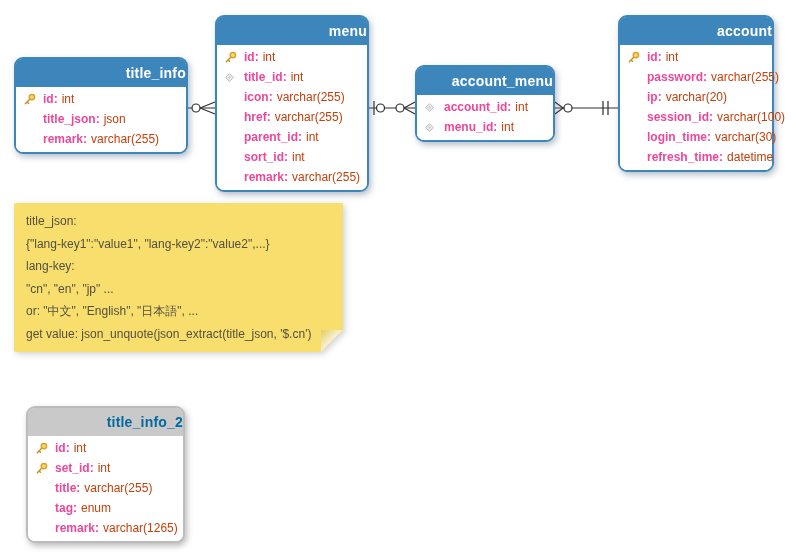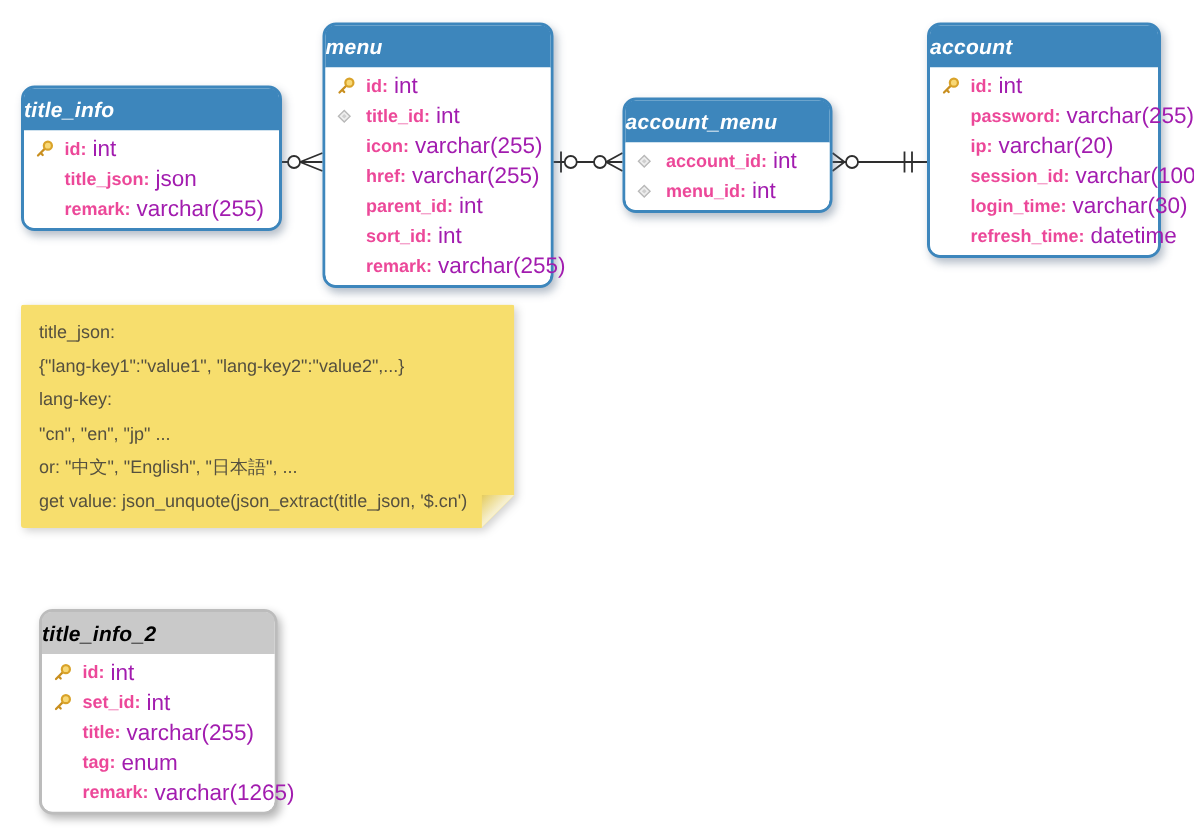--- a/index.html
+++ b/index.html
@@ -7,31 +7,31 @@
     position:relative;width:796px;height:560px;overflow:hidden;background:#ffffff;
     font-family:"Liberation Sans","DejaVu Sans",sans-serif;
   }
   
   .etable{
     position:absolute;box-sizing:border-box;background:#ffffff;
     border:2px solid #3d86bc;border-radius:9px;
     box-shadow:2px 3px 6px rgba(90,110,135,.45);
   }
   .etable .th{
-    height:28px;line-height:28px;text-align:left;
+    height:28px;line-height:28px;text-align:right;
     background:#3d86bc;color:#ffffff;font-size:14px;font-weight:bold;
-    border-radius:6px 6px 0 0;letter-spacing:.2px;font-style:italic;
+    border-radius:6px 6px 0 0;letter-spacing:.2px;
   }
   .etable .tb{padding:2px 0 3px 0;background:#ffffff;border-radius:0 0 7px 7px;}
   .row{height:20px;display:flex;align-items:center;padding:0 6px 0 7px;white-space:nowrap;}
   .ic{flex:0 0 20px;display:flex;align-items:center;justify-content:flex-start;}
   .fn{font-size:12px;font-weight:bold;color:#ec4899;}
-  .ft{font-size:15px;color:#a21caf;margin-left:4px;}
+  .ft{font-size:12px;color:#c2410c;margin-left:4px;}
   .etable.gray{border-color:#bcbcbc;box-shadow:2px 3px 6px rgba(0,0,0,.28);}
-  .etable.gray .th{background:#c9c9c9;color:#000000;}
+  .etable.gray .th{background:#c9c9c9;color:#0369a1;}
   
   .conn{position:absolute;overflow:visible;}
   .conn path{stroke:#2e2e2e;stroke-width:1.2;fill:none;}
   .conn circle{stroke:#2e2e2e;stroke-width:1.2;fill:#ffffff;}
   
   .note-wrap{position:absolute;left:14px;top:203px;filter:drop-shadow(2px 2px 3px rgba(0,0,0,.18));}
   .note{
     position:relative;width:329px;height:149px;box-sizing:border-box;
     background:#f7de6d;border-radius:2px;
     clip-path:polygon(0 0,100% 0,100% calc(100% - 22px),calc(100% - 22px) 100%,0 100%);

